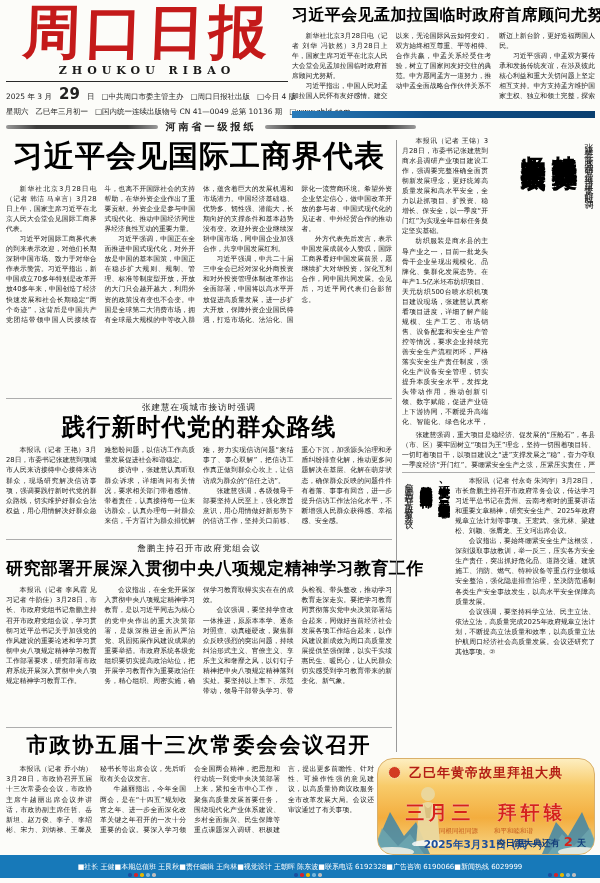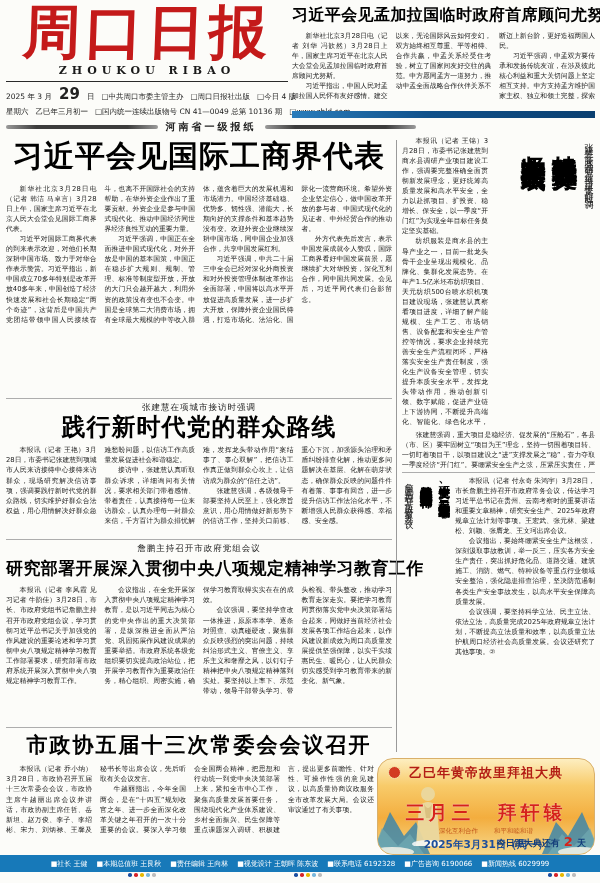--- a/index.html
+++ b/index.html
@@ -78,22 +78,22 @@
               font-size:13px; letter-spacing:1px; color:#b31d15; position:relative; }
   .ad-main { font-size:19px; font-weight:900; letter-spacing:4px; color:#d6231a; margin-top:18px;
              text-shadow:0 0 1px #fff; position:relative; }
   .ad-slogans { display:flex; justify-content:center; gap:16px; font-size:6.5px; color:#c2591e; margin-top:1px; position:relative; }
   .ad-date { font-size:10.5px; font-weight:bold; color:#1d4f9c; margin-top:2px; position:relative; }
   .ad-loc { font-size:8px; color:#b43a1c; margin-top:1px; letter-spacing:2px; position:relative;padding-left:38px; }
   .ad-count { position:absolute; right:8px; bottom:4px; font-size:9px; font-weight:bold; color:#123c7a; }
   .ad-count .days { color:#d6231a; font-size:13px; padding:0 1px; }
 
   
-  .footer-bar { position:absolute; left:0; top:855px; width:600px; height:17px; background:#1779b9;
-                color:#fff; display:flex; justify-content:center; align-items:center; gap:9px;
+  .footer-bar { position:absolute; left:0; top:855px; width:600px; height:23px; background:#1779b9;
+                color:#fff; display:flex; justify-content:center; align-items:center; 
                 font-size:7px; white-space:nowrap; overflow:hidden; }
   .dots { position:absolute; top:873px; display:flex; gap:2.5px; }
   .dots i { width:3.5px; height:3.5px; border-radius:50%; display:block; }
   .dots i:nth-child(1){ background:#1c4fa0; } .dots i:nth-child(2){ background:#d5232a; }
   .dots i:nth-child(3){ background:#e7b800; } .dots i:nth-child(4){ background:#79b7dc; }
   .dots i:nth-child(5){ background:#bdbdbd; }
   .dots.g1 { left:128px; } .dots.g2 { left:294px; } .dots.g3 { left:548px; }
 </style>
 </head>
 <body>
@@ -149,21 +149,21 @@
       </div>
     </div>
 
     <div class="art-div"></div>
 
     <div>
       <div class="kicker">张建慧在项城市接访时强调</div>
       <div class="b-headline">践行新时代党的群众路线</div>
       <div class="b-body tinybody">
         <p>本报讯（记者 王艳）3月28日，市委书记张建慧到项城市人民来访接待中心接待来访群众，现场研究解决信访事项，强调要践行新时代党的群众路线，切实维护好群众合法权益，用心用情解决好群众急难愁盼问题，以信访工作高质量发展促进社会和谐稳定。</p>
-        <p>接访中，张建慧认真听取群众诉求，详细询问有关情况，要求相关部门带着感情、带着责任，认真接待每一位来访群众，认真办理每一封群众来信，千方百计为群众排忧解难，发挥龙头带动作用“案结事了、事心双解”，把信访工作真正做到群众心坎上，让信访成为群众的“信任之访”。</p>
+        <p>接访中，张建慧认真听取群众诉求，详细询问有关情况，要求相关部门带着感情、带着责任，认真接待每一位来访群众，认真办理每一封群众来信，千方百计为群众排忧解难，努力实现信访问题“案结事了、事心双解”，把信访工作真正做到群众心坎上，让信访成为群众的“信任之访”。</p>
         <p>张建慧强调，各级领导干部要坚持人民至上，强化宗旨意识，用心用情做好新形势下的信访工作，坚持关口前移、重心下沉，加强源头治理和矛盾纠纷排查化解，推动更多问题解决在基层、化解在萌芽状态，确保群众反映的问题件件有着落、事事有回音，进一步提升信访工作法治化水平，不断增强人民群众获得感、幸福感、安全感。</p>
       </div>
     </div>
 
     <div class="art-div"></div>
 
     <div>
       <div class="kicker">詹鹏主持召开市政府党组会议</div>
       <div class="c-headline">研究部署开展深入贯彻中央八项规定精神学习教育工作</div>
       <div class="c-body tinybody">
@@ -235,21 +235,21 @@
     <svg class="ad-statue" viewBox="0 0 44 62">
       <circle cx="22" cy="10" r="7" fill="#ead9a0"></circle>
       <path d="M10 62 L13 22 Q22 14 31 22 L34 62 Z" fill="#ead9a0"></path>
       <path d="M18 20 Q22 28 26 20 L24 34 L20 34 Z" fill="#d9c184"></path>
       <ellipse cx="22" cy="60" rx="16" ry="4" fill="#ffffff" opacity="0.85"></ellipse>
     </svg>
     <span class="ad-seal"></span>
     <div class="ad-title">乙巳年黄帝故里拜祖大典</div>
     <div class="ad-main">三月三　拜轩辕</div>
     <div class="ad-slogans">
-      <span>深化互利合作</span>
+      <span>同根同祖同源</span>
       <span>和平和睦和谐</span>
     </div>
     <div class="ad-date">2025年3月31日（周一）</div>
     <div class="ad-loc">中国河南·郑州新郑</div>
     <div class="ad-count">
       <span>今日距大典还有</span>
       <span class="days">2</span>
       <span>天</span>
     </div>
   </div>

